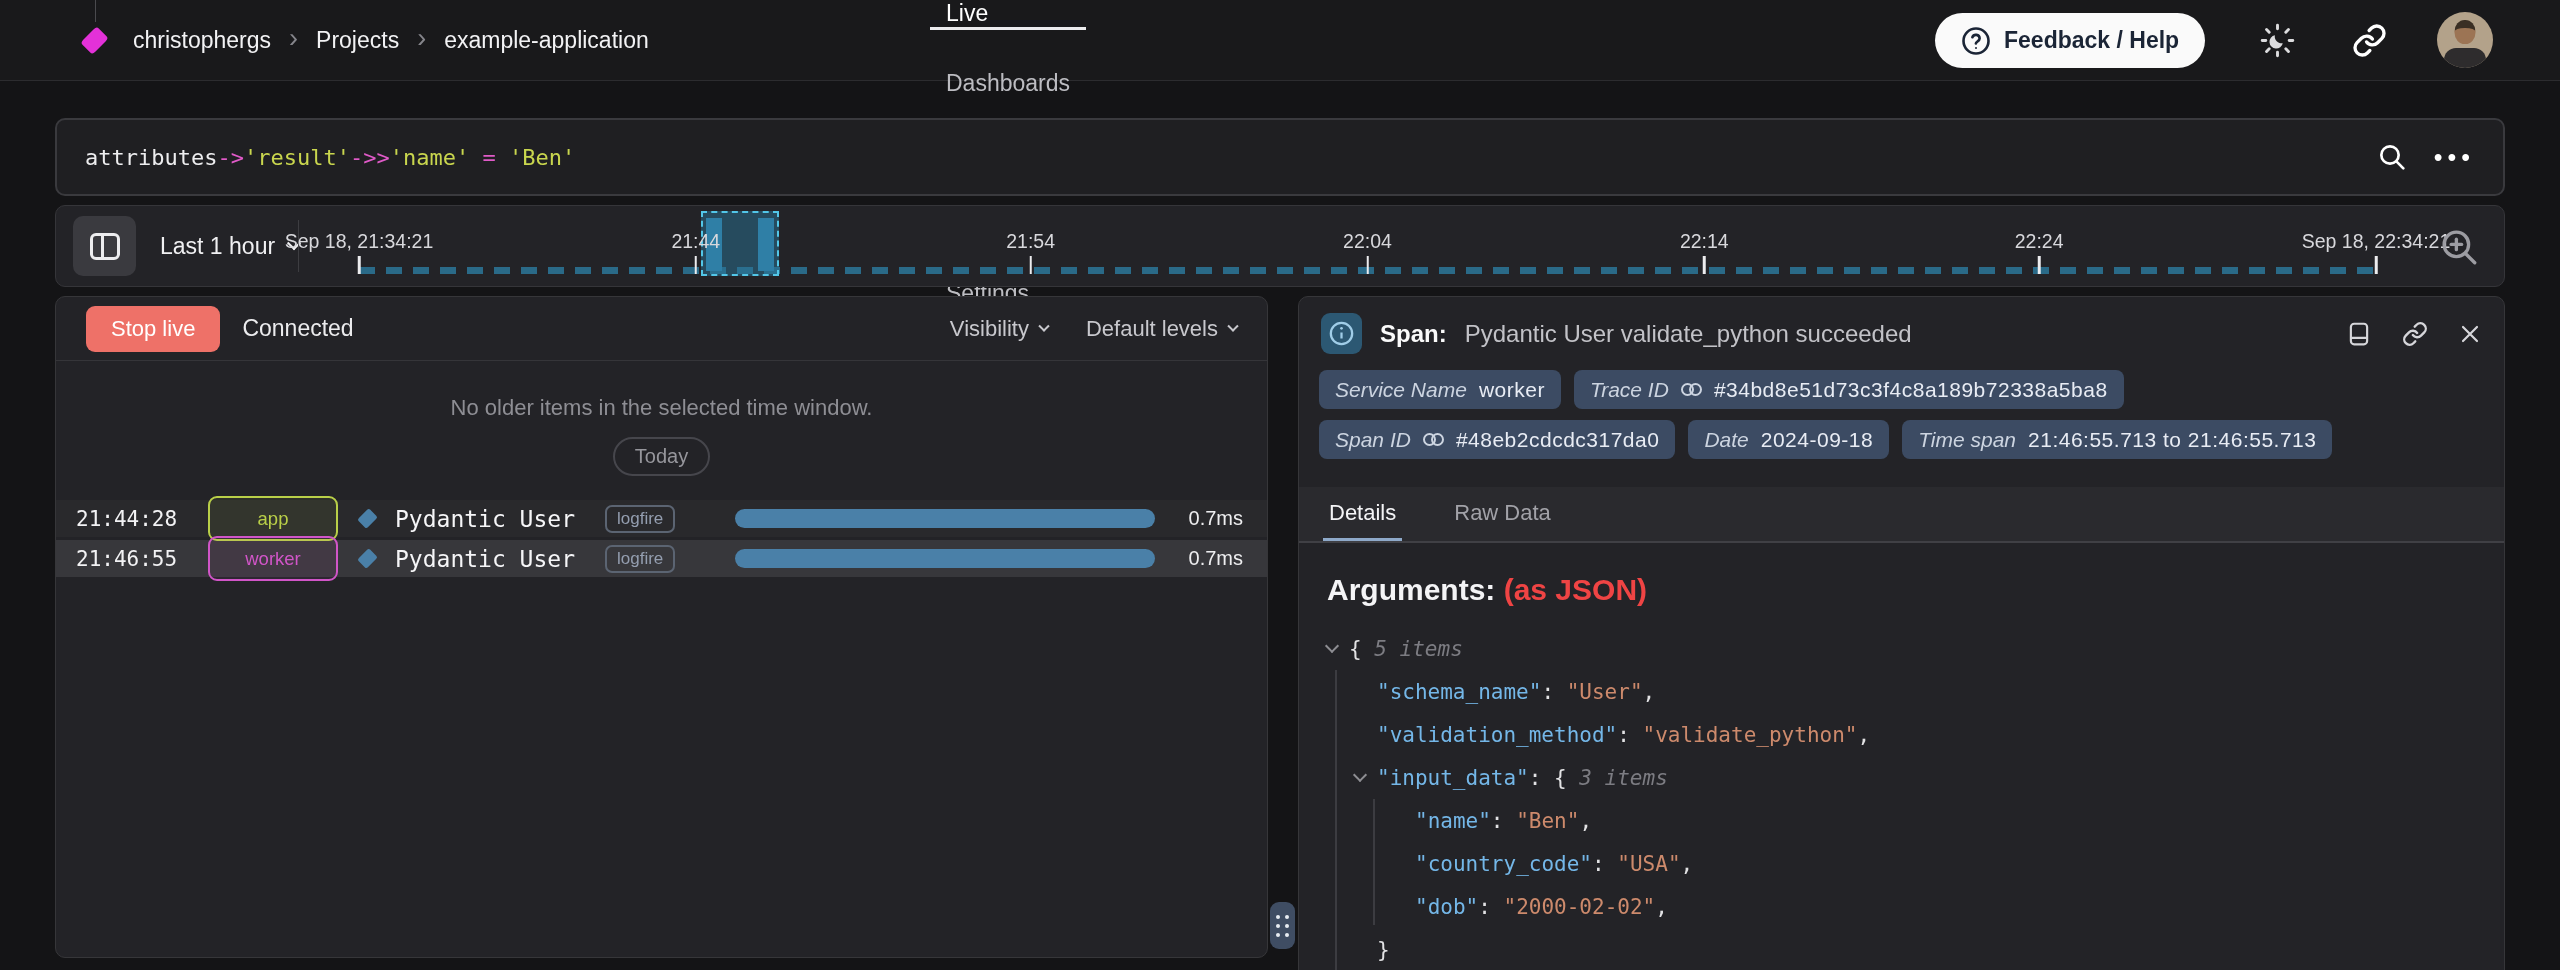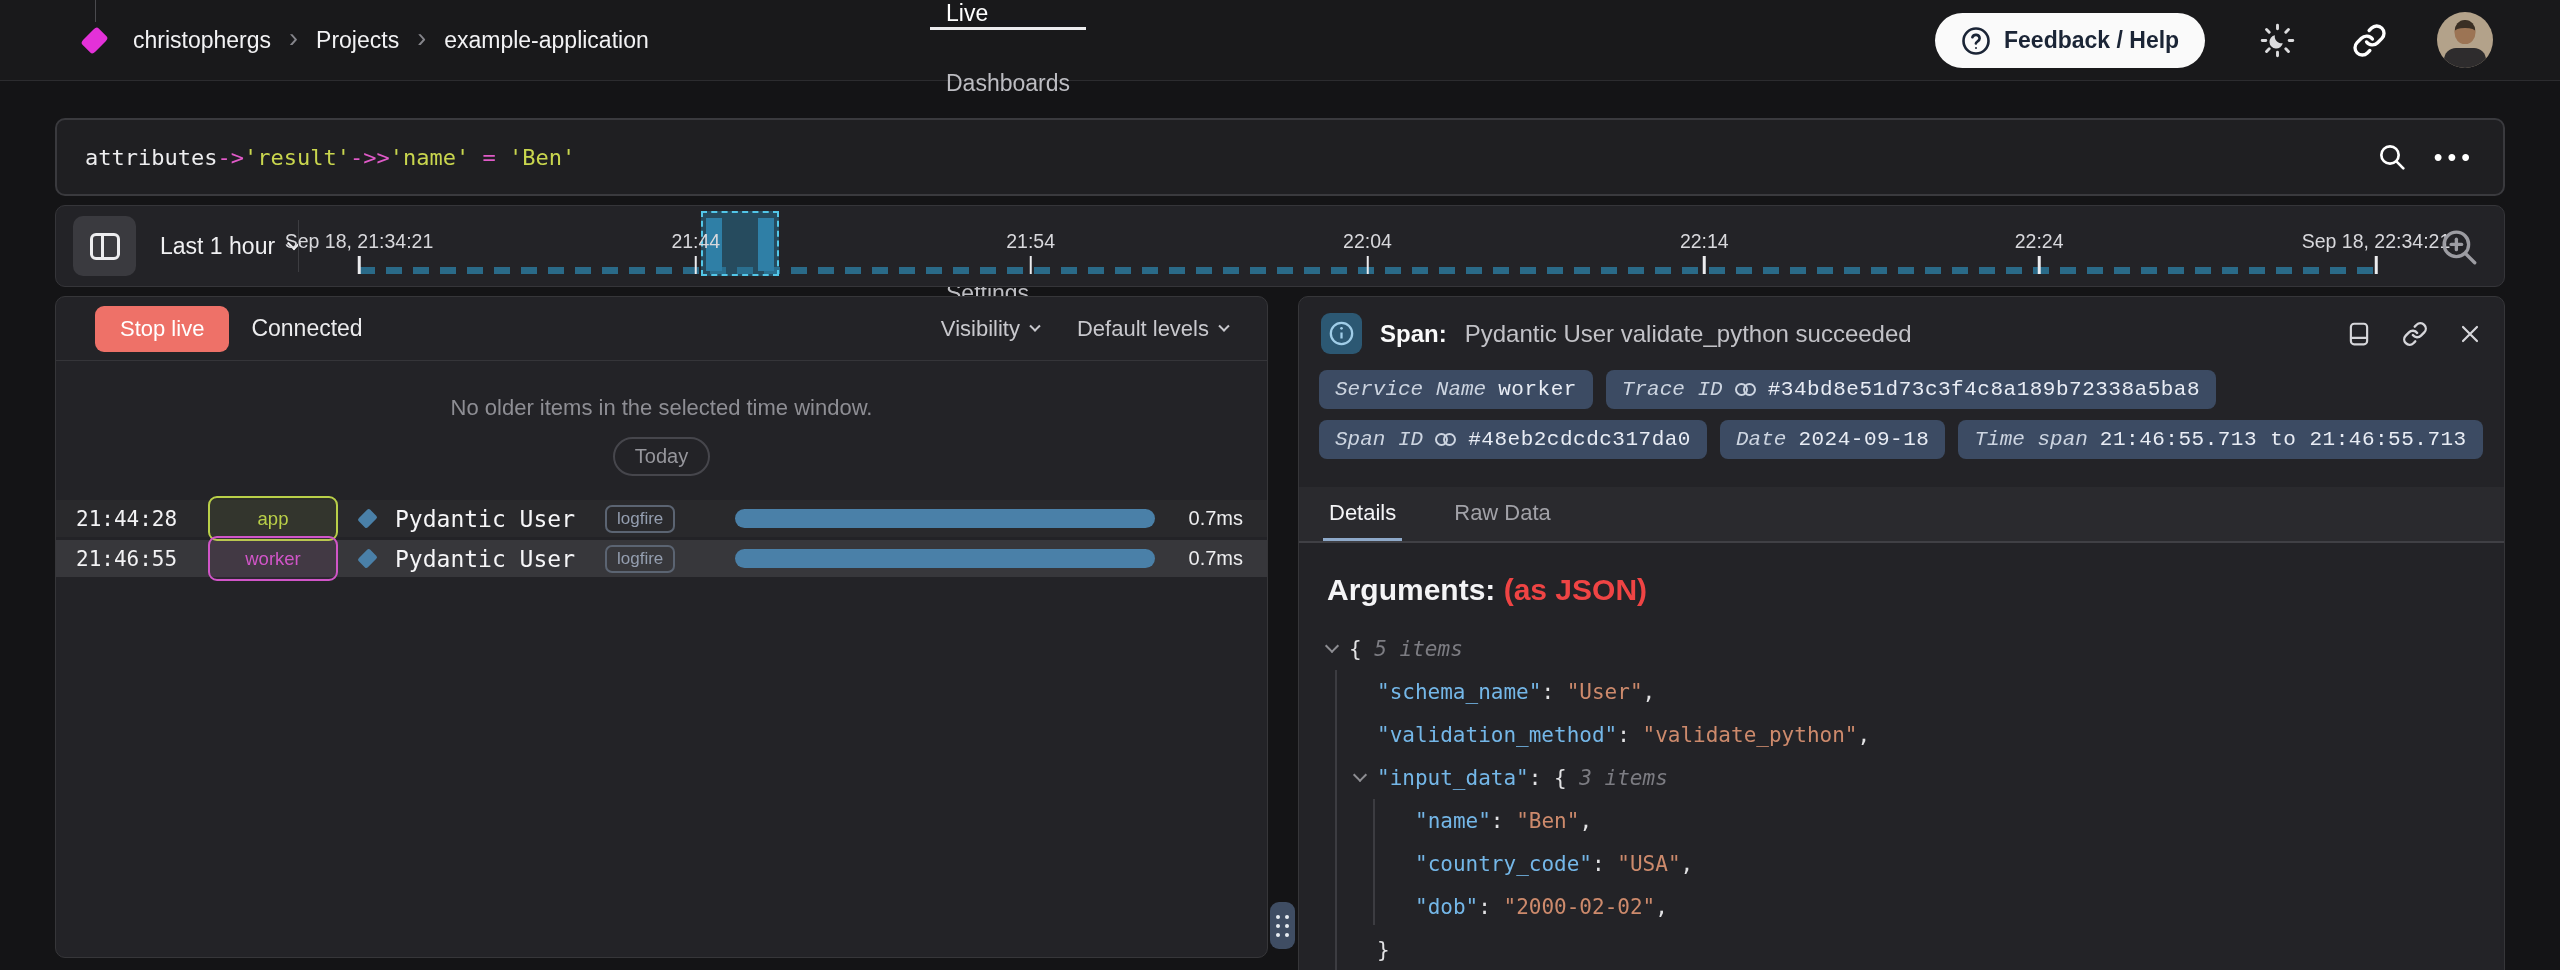--- a/index.html
+++ b/index.html
@@ -59,21 +59,21 @@
     border:2.5px dashed var(--selection_cyan,#52c6e8); background:rgba(42,116,150,.5); cursor:pointer; }
   .tl-selbar { position:absolute; top:5px; bottom:3px; width:16px; background:#2f7fa6; }
   .b1 { left:3px; } .b2 { right:3px; }
   .tl-zoom { position:absolute; right:24px; top:20px; width:42px; height:42px; cursor:pointer; }
 
   
   .panel { position:absolute; top:296px; background:#232327; border:1px solid #363639; border-radius:10px; overflow:hidden; }
   .lpanel { left:55px; width:1213px; height:662px; }
   .rpanel { left:1298px; width:1207px; height:690px; }
 
-  .lheader { height:64px; border-bottom:1px solid #353539; display:flex; align-items:center; padding:0 39px; gap:22px; }
+  .lheader { height:64px; border-bottom:1px solid #353539; display:flex; align-items:center; padding:0 30px; gap:22px; }
   .stoplive { background:var(--live_red,#ee7168); color:#fff; font-size:22px; padding:10px 25px;
     border-radius:9px; border:none; font-family:inherit; cursor:pointer; }
   .connected { font-size:23px; color:#ececee; }
   .lhead-right { margin-left:auto; display:flex; gap:38px; color:#c8c8cd; font-size:22px; align-items:center; }
   .dd { display:flex; align-items:center; cursor:pointer; }
   .dd .chev { width:8px; height:8px; margin-left:11px; }
 
   .lmsg { margin-top:34px; text-align:center; color:#8e8e94; font-size:22px; }
   .todaywrap { text-align:center; }
   .today { display:inline-block; margin-top:16px; padding:6px 20px; border:2px solid #46464c;
@@ -95,21 +95,21 @@
 
   
   .rheader { display:flex; align-items:center; gap:18px; padding:16px 22px 12px; }
   .infobox { width:41px; height:41px; border-radius:9px; background:#2c5873; display:flex;
     align-items:center; justify-content:center; flex:none; }
   .spankind { font-size:24px; font-weight:700; color:#fafafa; white-space:nowrap;text-align:right; }
   .spantitle { font-size:24px; color:#c2c2c7; white-space:nowrap; }
   .rhead-icons { margin-left:auto; display:flex; gap:30px; align-items:center; }
   .rhead-icons svg { cursor:pointer; display:block; }
   .badges { padding:4px 20px 0; }
-  .brow { display:flex; gap:13px; margin-bottom:11px;font-family:Liberation Mono, monospace; }
+  .brow { display:flex; gap:13px; margin-bottom:11px; }
   .sbadge { height:39px; background:var(--badge_navy,#3c4b63); border-radius:8px; display:flex;
     align-items:center; gap:12px; padding:0 16px; font-size:21px; cursor:pointer; white-space:nowrap; }
   .blabel { font-style:italic; color:#ccd4e0; }
   .bvalue { color:#e8ecf4; letter-spacing:.5px; }
   .blink { display:flex; align-items:center; }
   .blink i { display:block; width:13px; height:13px; border:2.5px solid #ccd4e0; border-radius:50%; }
   .blink i + i { margin-left:-5px; }
   .dtabs { margin-top:28px; height:56px; background:#2a2a2e; border-bottom:2px solid #404045;
     display:flex; padding-left:24px; gap:46px; }
   .dtab { height:100%; display:flex; align-items:center; font-size:22px; color:#a2a2a8;

